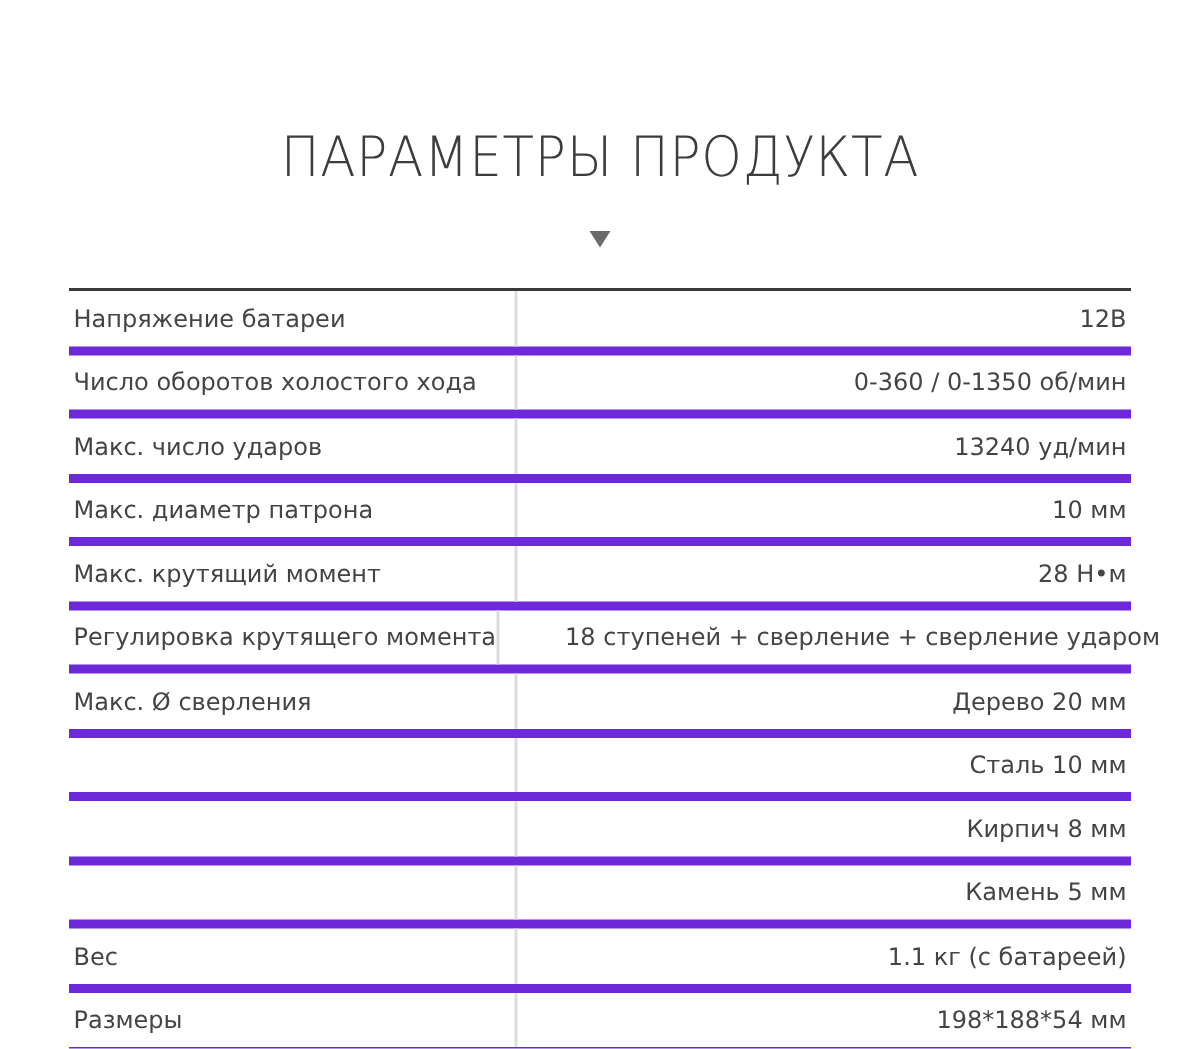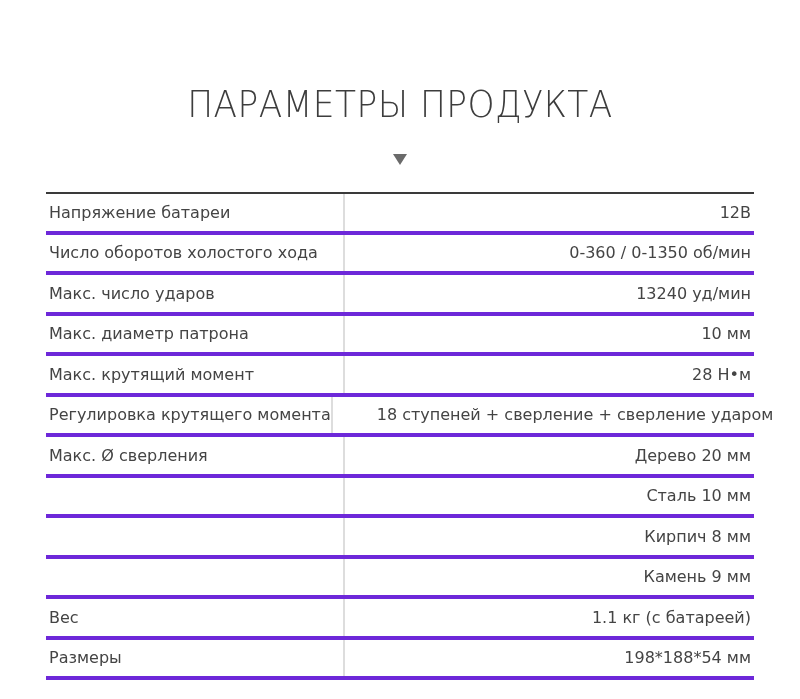--- a/index.html
+++ b/index.html
@@ -42,21 +42,21 @@
     .table {
       position: absolute;
       left: 46px;
       top: 192px;
       width: 708px;
       border-top: 2px solid #3a3a3a;
     }
     .row {
       display: flex;
       height: 36.5px;
-      border-bottom: 4px solid #6d28d9;
+      border-bottom: 6px solid #6d28d9;
     }
     .cell-label {
       width: 294px;
       border-right: 2px solid #dddddd;
       padding-left: 3px;
       display: flex;
       align-items: center;
       font-size: 16px;
       white-space: nowrap;
       color: #444444;
@@ -111,21 +111,21 @@
   <div class="row">
     <div class="cell-label"></div>
     <div class="cell-value">Сталь 10 мм</div>
   </div>
   <div class="row">
     <div class="cell-label"></div>
     <div class="cell-value">Кирпич 8 мм</div>
   </div>
   <div class="row">
     <div class="cell-label"></div>
-    <div class="cell-value">Камень 9 мм</div>
+    <div class="cell-value">Камень 5 мм</div>
   </div>
   <div class="row">
     <div class="cell-label">Вес</div>
     <div class="cell-value">1.1 кг (с батареей)</div>
   </div>
   <div class="row">
     <div class="cell-label">Размеры</div>
     <div class="cell-value">198*188*54 мм</div>
   </div>
 </div>

